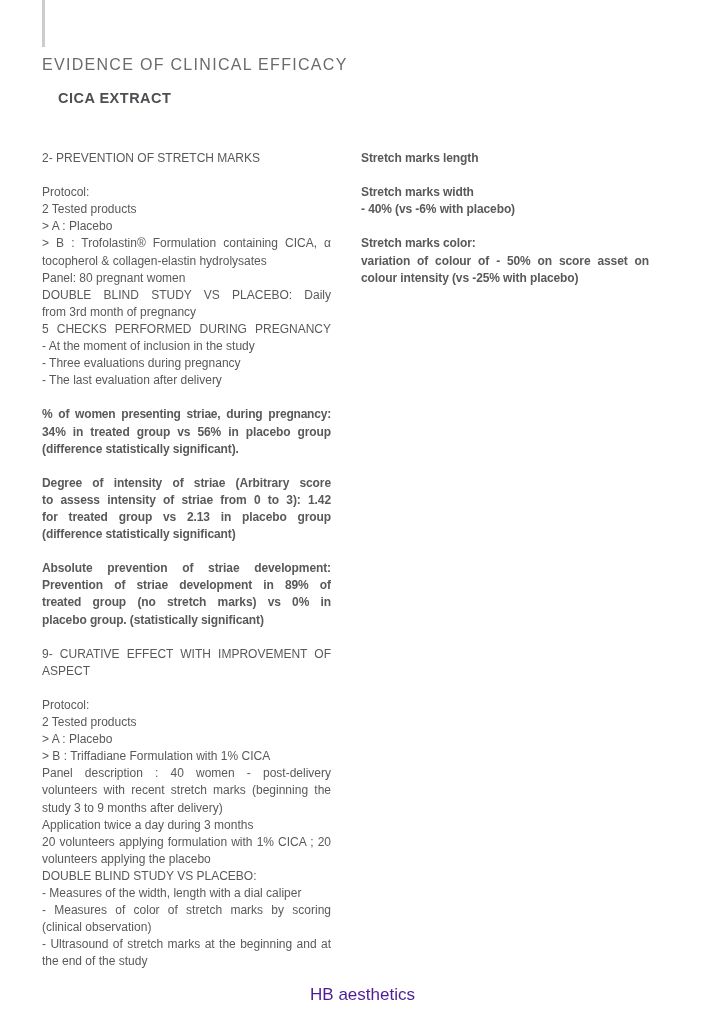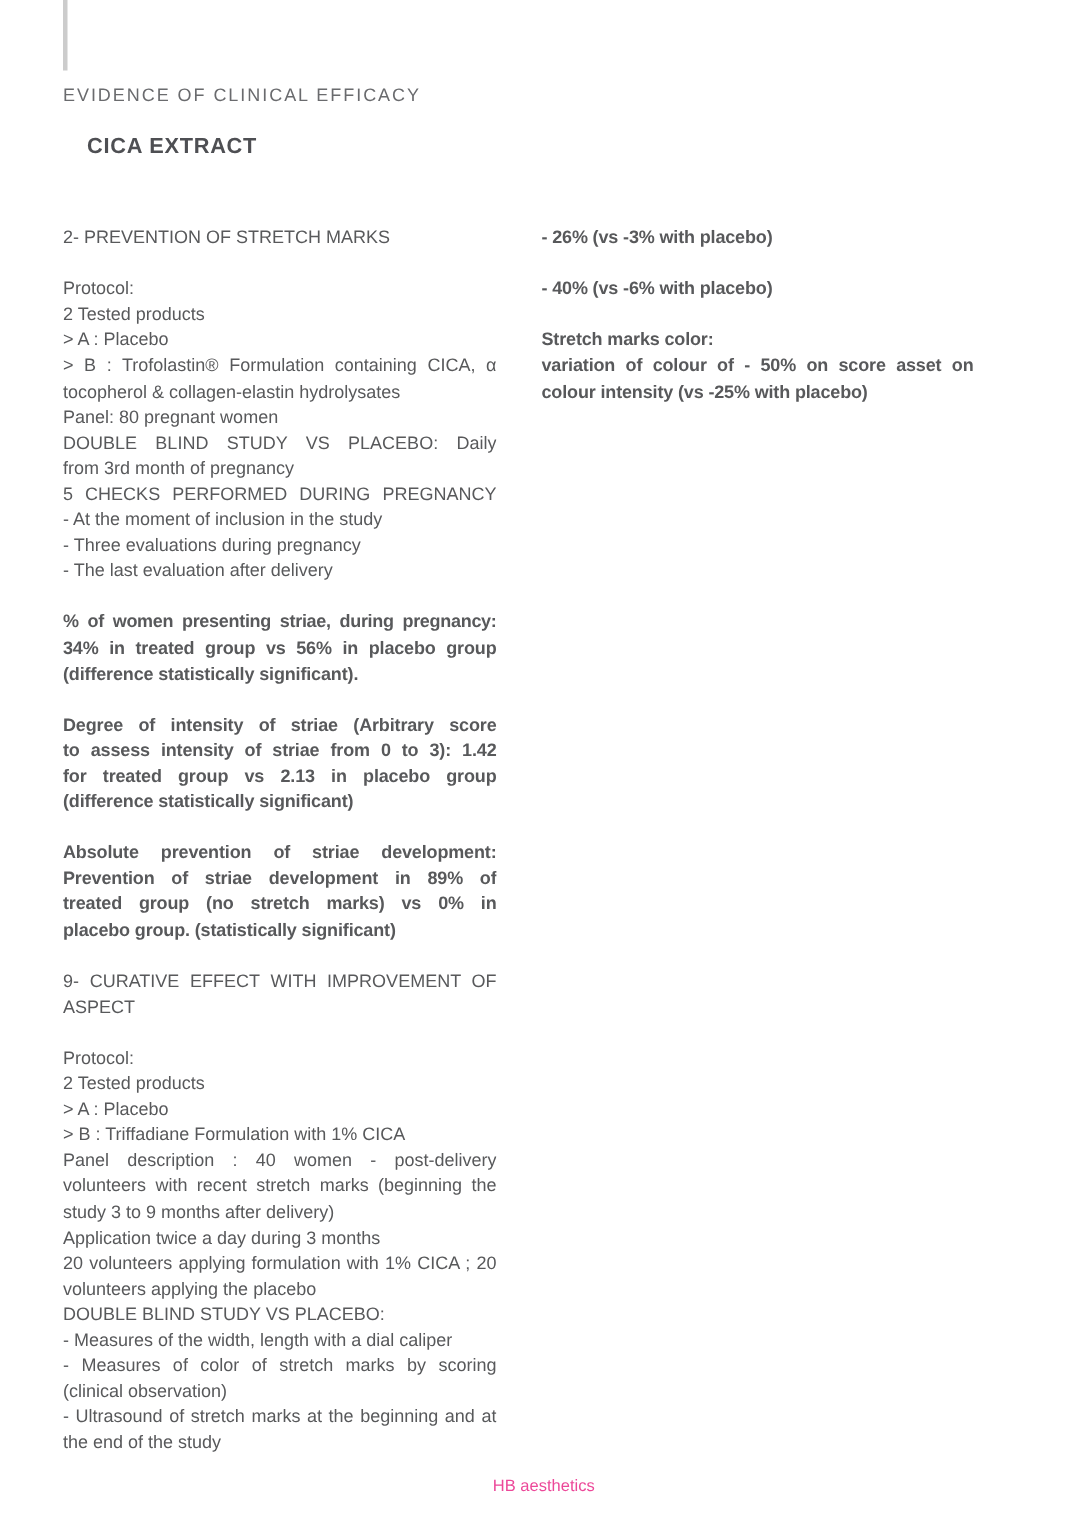--- a/index.html
+++ b/index.html
@@ -10,21 +10,21 @@
     font-family:"Liberation Sans", sans-serif;
     overflow:hidden;
   }
   .vline{
     position:absolute;left:42px;top:0;
     width:2.5px;height:47px;
     background:#cccccc;
   }
   .eyebrow{
     position:absolute;left:42px;top:56px;
-    font-size:12px;letter-spacing:1.3px;
+    font-size:16px;letter-spacing:1.3px;
     color:#6a6b6e;font-weight:400;
     white-space:nowrap;
   }
   .title{
     position:absolute;left:42px;top:74px;margin:16px;
     font-size:14.5px;letter-spacing:0.5px;
     color:#4e4f53;font-weight:700;
     white-space:nowrap;
   }
   .col{
@@ -38,21 +38,21 @@
     height:17.1px;line-height:17.1px;
     font-size:12px;
     overflow:hidden;
   }
   .line.j{text-align:justify;text-align-last:justify;text-justify:inter-word;}
   .line.b{font-weight:700;letter-spacing:-0.1px;}
   .line.tight{word-spacing:-2.8px;letter-spacing:-0.2px;}
   .footer{
     position:absolute;left:1px;right:0;top:985px;
     text-align:center;
-    font-size:11px;color:#ec4899;
+    font-size:17px;color:#4c1d95;
   }
 </style>
 </head>
 <body>
 
 <div class="page">
   <div class="vline"></div>
   <div class="eyebrow">EVIDENCE OF CLINICAL EFFICACY</div>
   <h1 class="title">CICA EXTRACT</h1>
 
@@ -101,22 +101,23 @@
       <div class="line">volunteers applying the placebo</div>
       <div class="line">DOUBLE BLIND STUDY VS PLACEBO:</div>
       <div class="line">- Measures of the width, length with a dial caliper</div>
       <div class="line j">- Measures of color of stretch marks by scoring</div>
       <div class="line">(clinical observation)</div>
       <div class="line j">- Ultrasound of stretch marks at the beginning and at</div>
       <div class="line">the end of the study</div>
     </div>
 
   <div class="col right">
-      <div class="line b">- 26% (vs -3% with placebo)</div>
+      <div class="line b">Stretch marks length</div>
       <div class="line">&nbsp;</div>
+      <div class="line b">Stretch marks width</div>
       <div class="line b">- 40% (vs -6% with placebo)</div>
       <div class="line">&nbsp;</div>
       <div class="line b">Stretch marks color:</div>
       <div class="line j b">variation of colour of - 50% on score asset on</div>
       <div class="line b">colour intensity (vs -25% with placebo)</div>
     </div>
 
   <div class="footer">HB aesthetics</div>
 </div>
 

